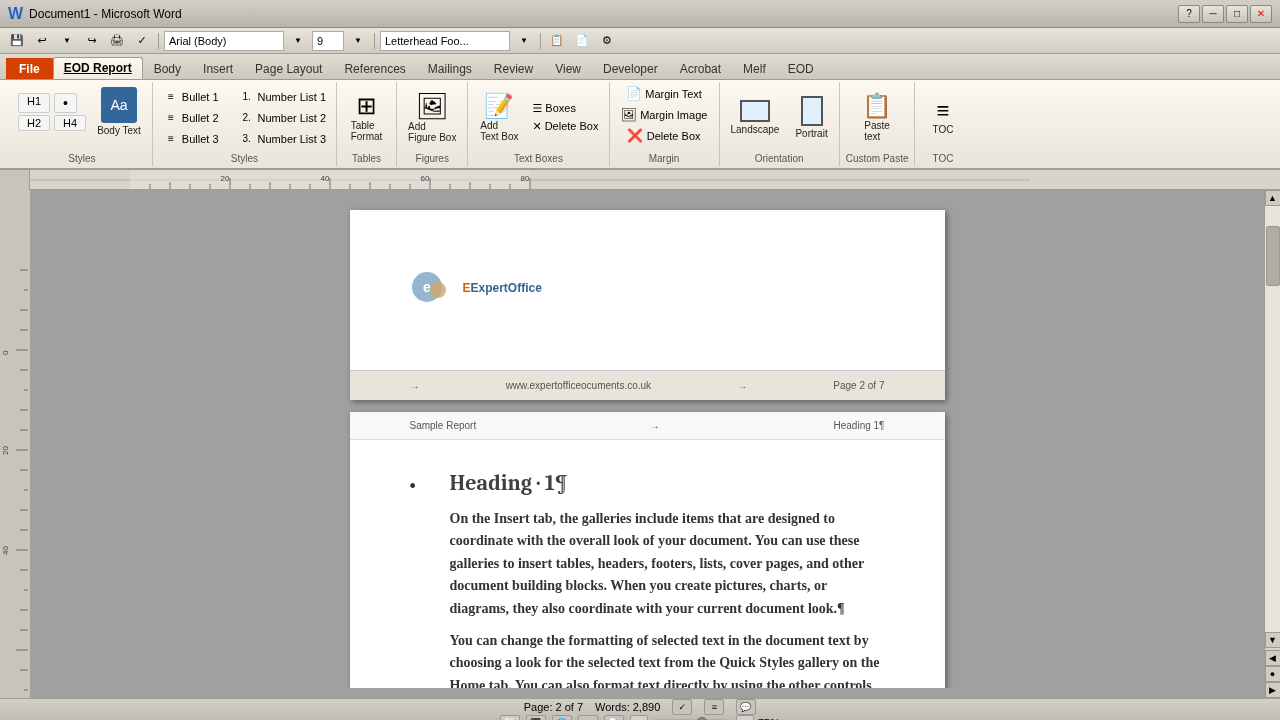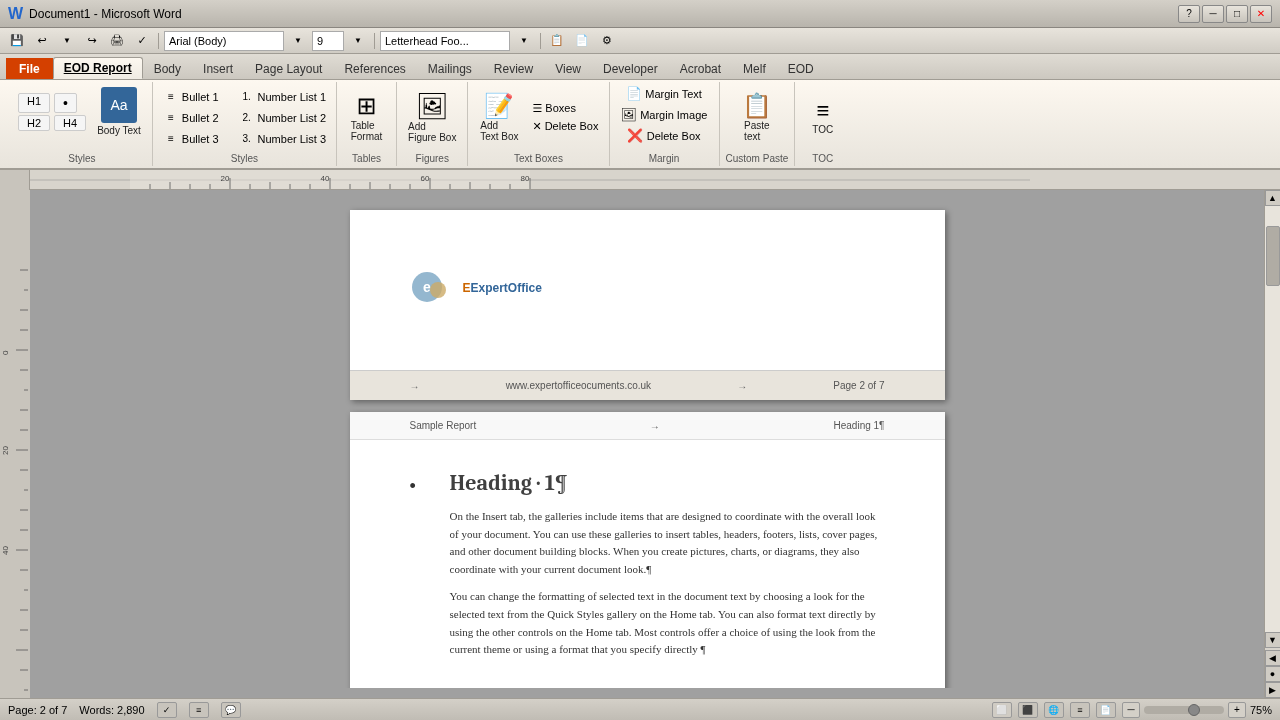--- a/index.html
+++ b/index.html
@@ -171,32 +171,33 @@
       background: #f8f8f8;
     }
 
     .heading-1 {
       font-size: 22px;
       color: #404040;
       font-weight: bold;
       margin-bottom: 12px;
       font-family: 'Cambria', serif;
     }
-    .body-paragraph { font-size: 11px; color: #333; line-height: 1.6; margin-bottom: 10px; font-family: 'Times New Roman', serif; }
+    .body-paragraph { font-size: 14px; color: #333; line-height: 1.6; margin-bottom: 10px; font-family: 'Times New Roman', serif; font-weight: bold; }
 
     
     .status-bar {
       background: linear-gradient(to bottom, #d4d0c8, #c0bcb4);
       height: 22px;
       display: flex;
       align-items: center;
       padding: 0 8px;
       border-top: 1px solid #a09c94;
       justify-content: space-between;
       font-size: 11px;
+      flex-direction: column;
     }
     .status-left { display: flex; align-items: center; gap: 12px; }
     .status-right { display: flex; align-items: center; gap: 6px; }
     .zoom-control { display: flex; align-items: center; gap: 4px; }
     .zoom-btn { width: 18px; height: 16px; background: #d4d0c8; border: 1px solid #999; border-radius: 2px; display: flex; align-items: center; justify-content: center; font-size: 10px; cursor: pointer; }
     .zoom-slider { width: 80px; height: 8px; background: #b0aca4; border-radius: 4px; position: relative; }
     .zoom-thumb { width: 12px; height: 12px; background: #888; border: 1px solid #666; border-radius: 50%; position: absolute; top: -2px; left: 55%; cursor: pointer; }
     .view-btn { width: 20px; height: 16px; background: #c8c4bc; border: 1px solid #999; border-radius: 2px; display: flex; align-items: center; justify-content: center; font-size: 9px; cursor: pointer; }
 
     .ribbon-section {
@@ -443,20 +444,35 @@
         </div>
         <div class="list-btn">
           <span style="font-size:13px;">❌</span>
           <span>Delete Box</span>
         </div>
       </div>
       <div class="section-label">Margin</div>
     </div>
   </div>
 
+  <div class="ribbon-section" style="min-width:100px;">
+    <div class="section-inner">
+      <div class="section-content" style="gap:6px; justify-content:center;">
+        <div class="large-icon-btn">
+          <div style="width:30px;height:22px;border:2px solid #555;background:#e0f0ff;"></div>
+          <span class="btn-lbl">Landscape</span>
+        </div>
+        <div class="large-icon-btn">
+          <div style="width:22px;height:30px;border:2px solid #555;background:#e0f0ff;"></div>
+          <span class="btn-lbl">Portrait</span>
+        </div>
+      </div>
+      <div class="section-label">Orientation</div>
+    </div>
+  </div>
 
   <div class="ribbon-section" style="min-width:70px;">
     <div class="section-inner">
       <div class="section-content" style="justify-content:center;">
         <div class="large-icon-btn">
           <div class="icon-lg">📋</div>
           <span class="btn-lbl">Paste<br>text</span>
         </div>
       </div>
       <div class="section-label">Custom Paste</div>

